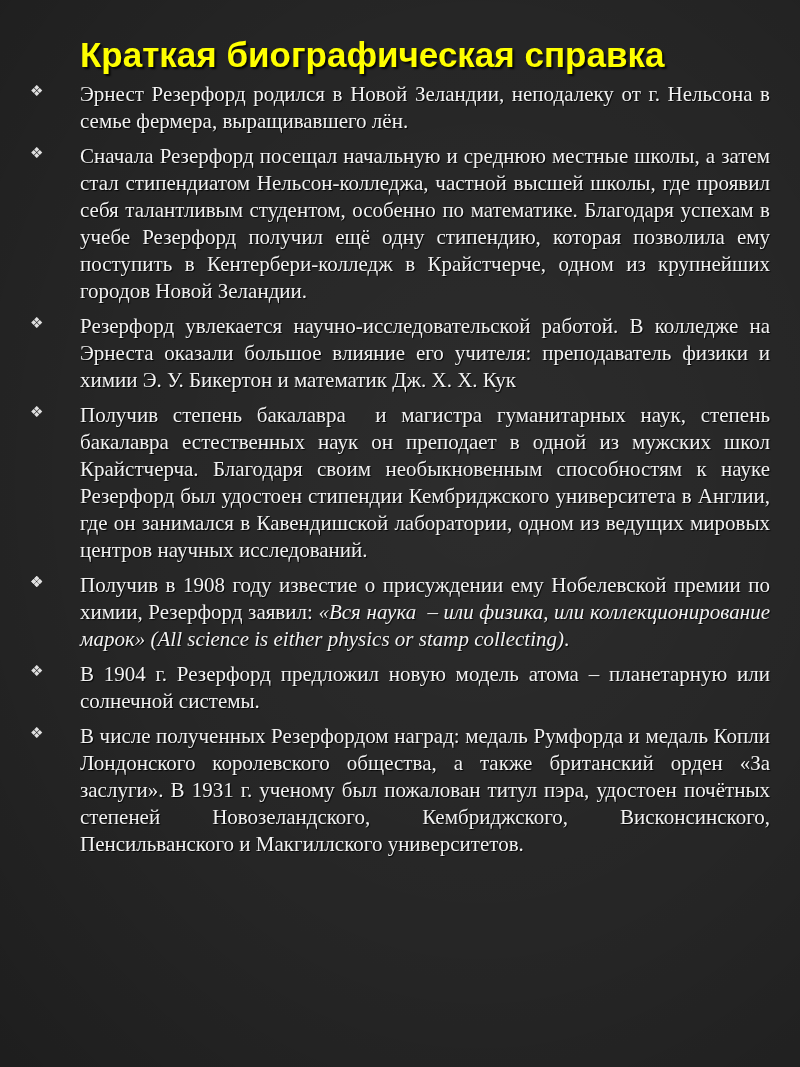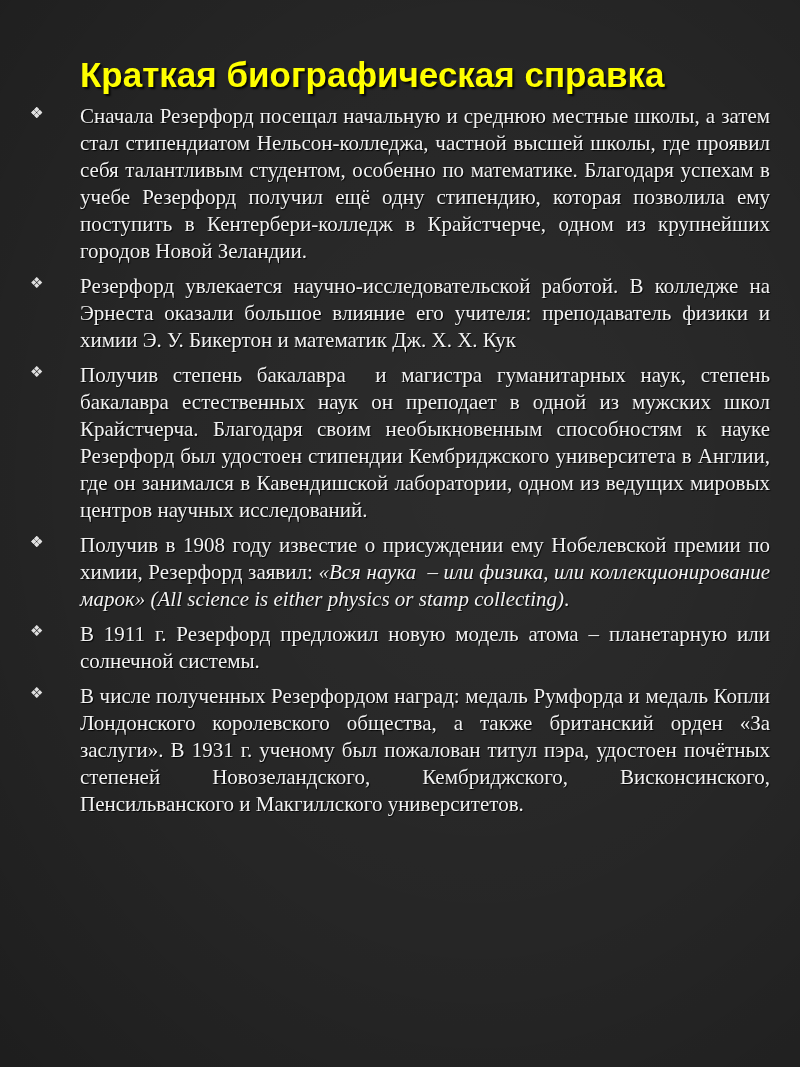--- a/index.html
+++ b/index.html
@@ -13,21 +13,21 @@
     width: 800px;
     height: 1067px;
     overflow: hidden;
     background: var(--bg);
     background-image: radial-gradient(ellipse at 60% 45%, rgba(255,255,255,0.03) 0%, rgba(0,0,0,0.0) 55%, rgba(0,0,0,0.22) 100%);
   }
   .slide {
     box-sizing: border-box;
     width: 800px;
     height: 1067px;
-    padding: 54px 30px 0 30px;
+    padding: 34px 30px 0 30px;
     overflow: hidden;
   }
   .slide-title {
     margin: 0 0 6px 50px;
     font-family: "Liberation Sans", "DejaVu Sans", sans-serif;
     font-weight: bold;
     font-size: 35px;
     line-height: 1.18;
     letter-spacing: 0px;
     color: var(--title-color);
@@ -61,22 +61,22 @@
   }
   .bullet-item span.seg { white-space: pre-wrap; }
   .bullet-item span.italic { font-style: italic; }
 </style>
 </head>
 <body>
 
 <div class="slide">
   <h1 class="slide-title">Краткая биографическая справка</h1>
   <ul class="bullet-list">
-      <li class="bullet-item"><span class="glyph">❖</span></li>
+      <li class="bullet-item"><span class="glyph">❖</span><span class="seg">Эрнест Резерфорд родился в Новой Зеландии, неподалеку от г. Нельсона в семье фермера, выращивавшего лён.</span></li>
       <li class="bullet-item"><span class="glyph">❖</span><span class="seg">Сначала Резерфорд посещал начальную и среднюю местные школы, а затем стал стипендиатом Нельсон-колледжа, частной высшей школы, где проявил себя талантливым студентом, особенно по математике. Благодаря успехам в учебе Резерфорд получил ещё одну стипендию, которая позволила ему поступить в Кентербери-колледж в Крайстчерче, одном из крупнейших городов Новой Зеландии.</span></li>
       <li class="bullet-item"><span class="glyph">❖</span><span class="seg">Резерфорд увлекается научно-исследовательской работой. В колледже на Эрнеста оказали большое влияние его учителя: преподаватель физики и химии Э. У. Бикертон и математик Дж. Х. Х. Кук</span></li>
       <li class="bullet-item"><span class="glyph">❖</span><span class="seg">Получив степень бакалавра  и магистра гуманитарных наук, степень бакалавра естественных наук он преподает в одной из мужских школ Крайстчерча. Благодаря своим необыкновенным способностям к науке Резерфорд был удостоен стипендии Кембриджского университета в Англии, где он занимался в Кавендишской лаборатории, одном из ведущих мировых центров научных исследований.</span></li>
       <li class="bullet-item"><span class="glyph">❖</span></li>
       <li class="bullet-item"><span class="glyph">❖</span><span class="seg">Получив в 1908 году известие о присуждении ему Нобелевской премии по химии, Резерфорд заявил: </span><span class="seg italic">«Вся наука  – или физика, или коллекционирование марок»</span><span class="seg"> </span><span class="seg italic">(All science is either physics or stamp collecting)</span><span class="seg">.</span></li>
-      <li class="bullet-item"><span class="glyph">❖</span><span class="seg">В 1911 г. Резерфорд предложил новую модель атома – планетарную или солнечной системы.</span></li>
+      <li class="bullet-item"><span class="glyph">❖</span><span class="seg">В 1904 г. Резерфорд предложил новую модель атома – планетарную или солнечной системы.</span></li>
       <li class="bullet-item"><span class="glyph">❖</span><span class="seg">В числе полученных Резерфордом наград: медаль Румфорда и медаль Копли Лондонского королевского общества, а также британский орден «За заслуги». В 1931 г. ученому был пожалован титул пэра, удостоен почётных степеней Новозеландского, Кембриджского, Висконсинского, Пенсильванского и Макгиллского университетов.</span></li>
     </ul>
 </div>
 
 </body></html>

